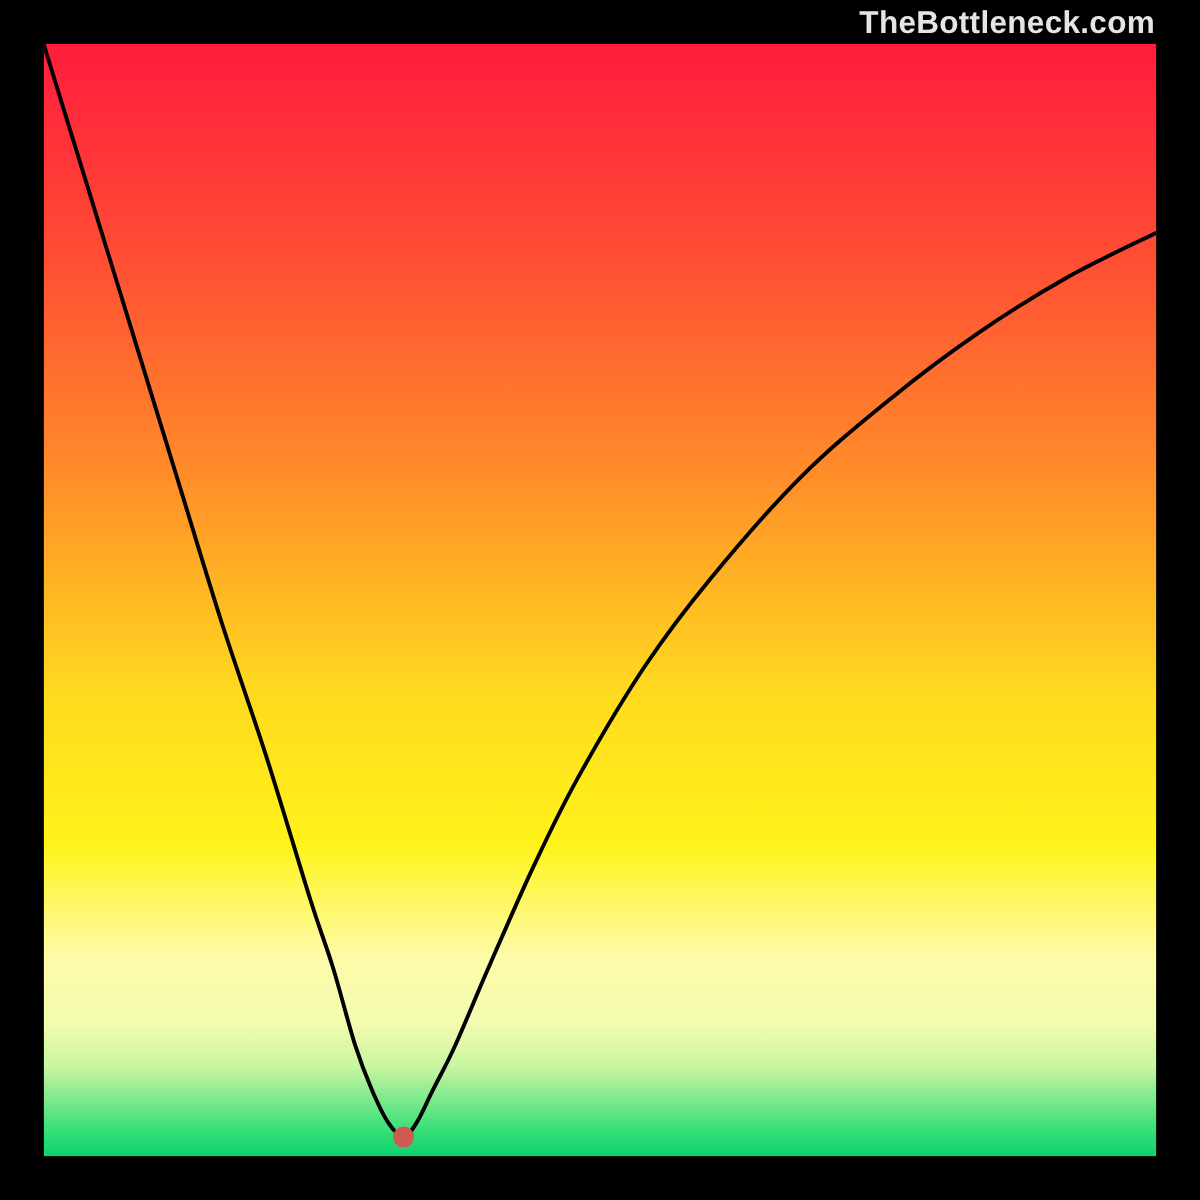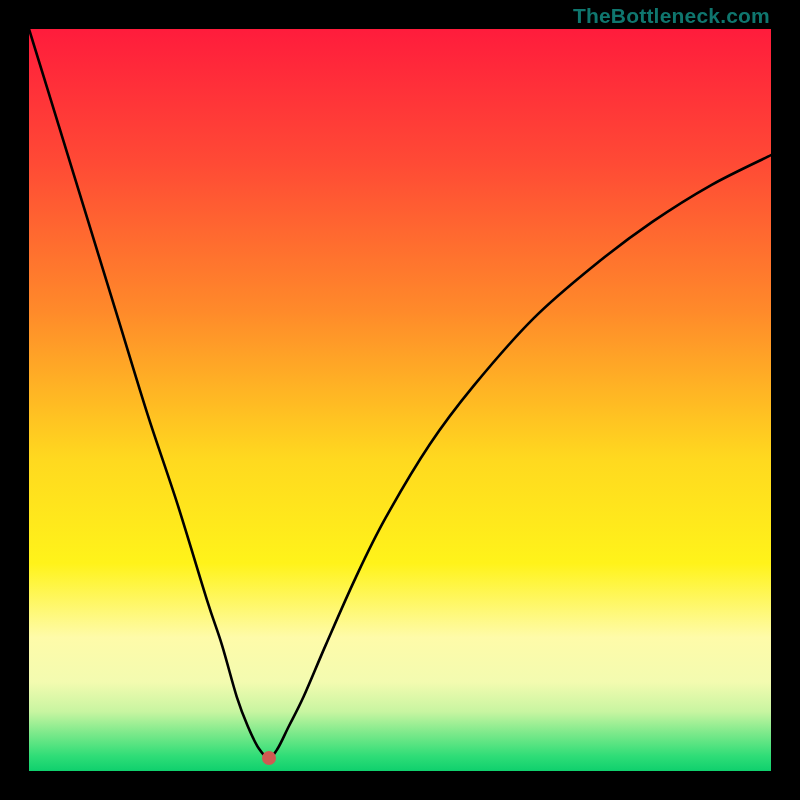--- a/index.html
+++ b/index.html
@@ -42,21 +42,21 @@
     width: 14px;
     height: 14px;
     border-radius: 50%;
     transform: translate(-50%, -50%);
     pointer-events: none;
   }
   .watermark {
     position: absolute;
     top: 4px;
     right: 30px;
-    color: #0f766e;
+    color: #e5e5e5;
     font-size: 21px;
     font-weight: 600;
     letter-spacing: 0.2px;
     pointer-events: none;
     user-select: none;
   }
 </style>
 </head>
 <body>
 

